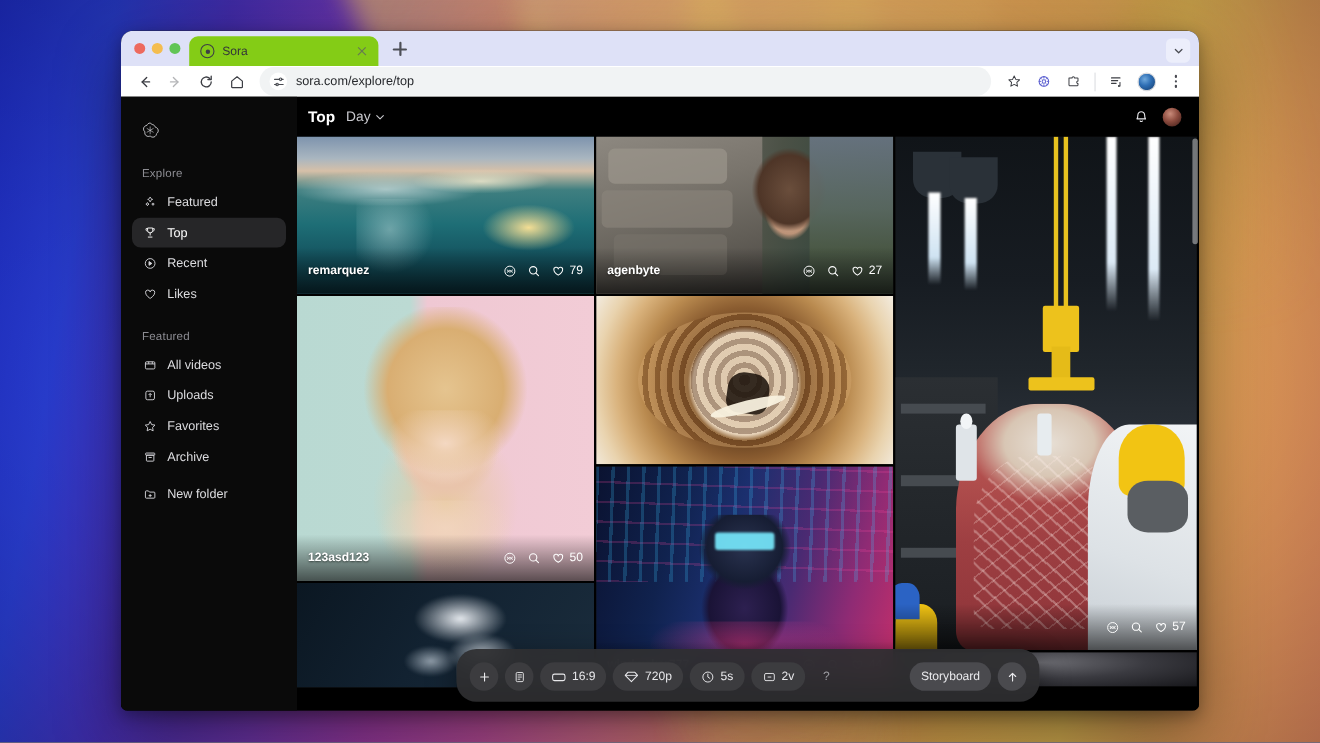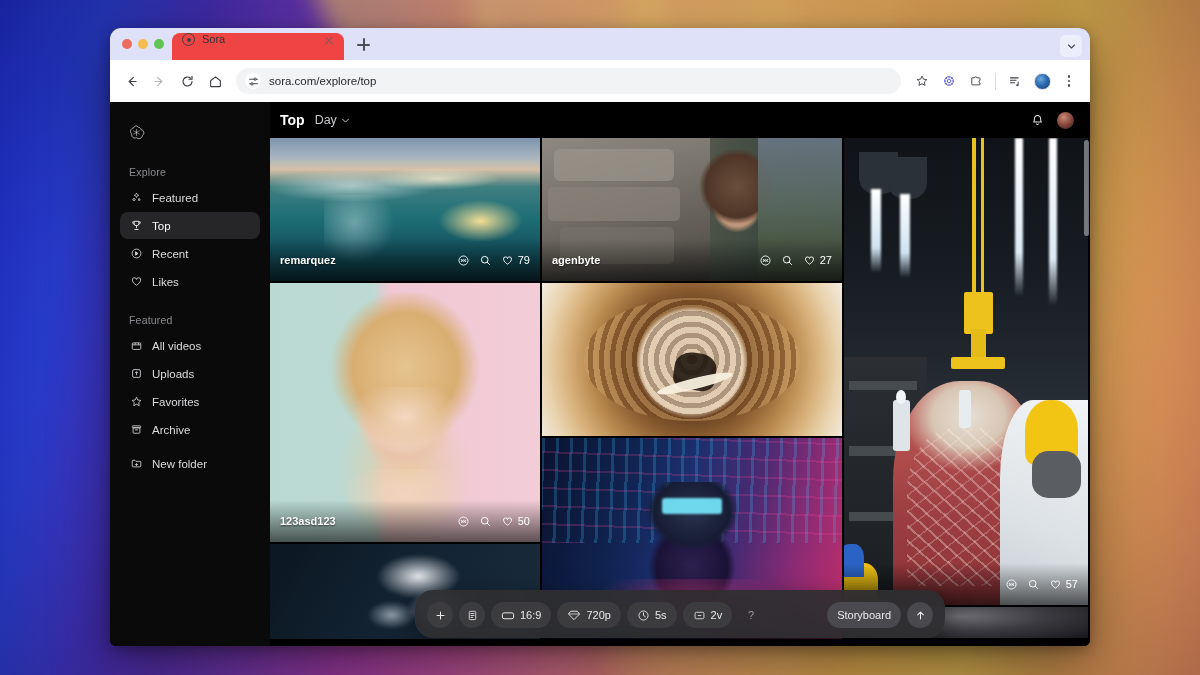--- a/index.html
+++ b/index.html
@@ -56,22 +56,22 @@
     display: flex; align-items: flex-end; position: relative;
     padding-left: 10px; flex: none;
   }
   .lights { display: flex; gap: 6px; align-items: center; height: 32px; padding: 0 8px 0 2px; }
   .light { width: 10px; height: 10px; border-radius: 50%; }
   .l-red { background: #ed6a5e; }
   .l-yel { background: #f4bd4f; }
   .l-grn { background: #61c555; }
   .tab {
     height: 27px; min-width: 172px; max-width: 172px;
-    background: #ef4444; border-radius: 8px 8px 0 0;
-    display: flex; gap: 7px;
+    background: #84cc16; border-radius: 8px 8px 0 0;
+    display: flex; align-items: center; gap: 7px;
     padding: 0 8px 0 10px; font-size: 11px; color: #33343a; margin-top: 26px;
   }
   .tab-fav {
     width: 13px; height: 13px; border-radius: 50%;
     border: 1.4px solid #3d3f45; display: flex; align-items: center; justify-content: center; flex: none;
   }
   .tab-fav i { width: 4px; height: 4px; background: #3d3f45; border-radius: 50%; display: block; }
   .tab-title { flex: 1; white-space: nowrap; overflow: hidden; text-overflow: ellipsis; }
   .tab-x { width: 14px; height: 14px; position: relative; opacity: .75; flex: none; }
   .tab-x:before, .tab-x:after {
@@ -86,21 +86,21 @@
   }
   .tab-new:before { left: 6px; top: 12.2px; width: 13px; height: 1.5px; }
   .tab-new:after { left: 12.2px; top: 6px; width: 1.5px; height: 13px; }
   .tabstrip-right {
     position: absolute; right: 8px; bottom: 3px;
     width: 22px; height: 22px; border-radius: 5px; background: #eceefb;
     display: flex; align-items: center; justify-content: center;
   }
 
   .toolbar {
-    height: 42px; background: #fff; display: flex; align-items: center;
+    height: 28px; background: #fff; display: flex; align-items: center;
     gap: 2px; padding: 0 8px; flex: none;
   }
   .tb-btn {
     width: 26px; height: 26px; border-radius: 50%;
     display: flex; align-items: center; justify-content: center; flex: none;
     color: #45474e;
   }
   .omnibox {
     flex: 1; height: 26px; margin: 0 6px; border-radius: 14px;
     background: #f1f3f4; display: flex; align-items: center; gap: 8px;
@@ -152,21 +152,21 @@
     background: radial-gradient(circle at 40% 32%, #c98b7a 0%, #8d4c3f 45%, #3a1a16 100%);
   }
 
   
   .grid {
     flex: 1; min-height: 0; position: relative; overflow: hidden;
     display: flex; gap: 2px; padding: 0 2px 0 0;
   }
   .col { display: flex; flex-direction: column; gap: 2px; }
   .col-a { width: 270px; }
-  .col-b { width: 300px; }
+  .col-b { width: 270px; }
   .col-c { flex: 1; }
 
   .card { position: relative; overflow: hidden; background: #111; flex: none; }
   .card-img { position: absolute; inset: 0; }
   .overlay {
     position: absolute; left: 0; right: 0; bottom: 0; height: 42px;
     display: flex; align-items: center; padding: 0 10px; gap: 8px;
     background: linear-gradient(to top, rgba(0,0,0,.62), rgba(0,0,0,0));
     z-index: 3;
   }

